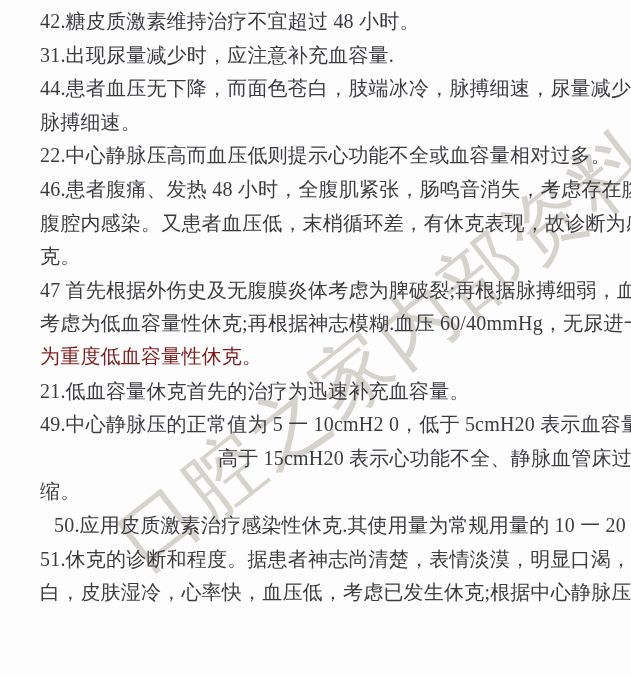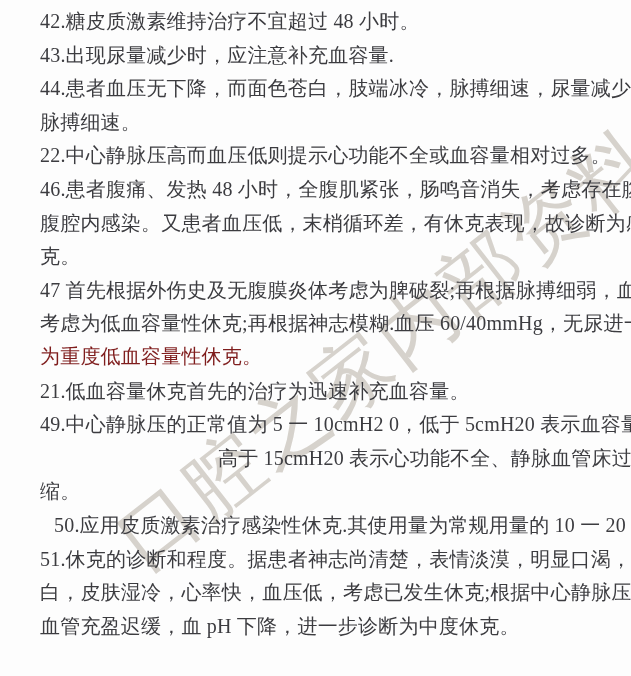--- a/index.html
+++ b/index.html
@@ -51,32 +51,31 @@
   .ind-2 { padding-left: 218px; }
   .ind-3 { padding-left: 198px; }
 </style>
 </head>
 <body>
 
 <div class="page" style="background: rgb(253, 253, 253);">
   <div class="watermark" style="color: rgb(214, 210, 204);">口腔之家内部资料</div>
   <div class="content" id="doc-lines">
       <div class="line" style="color: rgb(60, 60, 64);">42.糖皮质激素维持治疗不宜超过 48 小时。</div>
-      <div class="line" style="color: rgb(60, 60, 64);">43.出现尿量减少时，应注意补充血容量.</div>
+      <div class="line" style="color: rgb(60, 60, 64);">31.出现尿量减少时，应注意补充血容量.</div>
       <div class="line" style="color: rgb(60, 60, 64);">44.患者血压无下降，而面色苍白，肢端冰冷，脉搏细速，尿量减少考虑为</div>
       <div class="line" style="color: rgb(60, 60, 64);">脉搏细速。</div>
       <div class="line" style="color: rgb(60, 60, 64);">22.中心静脉压高而血压低则提示心功能不全或血容量相对过多。</div>
       <div class="line" style="color: rgb(60, 60, 64);">46.患者腹痛、发热 48 小时，全腹肌紧张，肠鸣音消失，考虑存在腹膜炎、</div>
       <div class="line" style="color: rgb(60, 60, 64);">腹腔内感染。又患者血压低，末梢循环差，有休克表现，故诊断为感染性休</div>
       <div class="line" style="color: rgb(60, 60, 64);">克。</div>
       <div class="line" style="color: rgb(60, 60, 64);">47 首先根据外伤史及无腹膜炎体考虑为脾破裂;再根据脉搏细弱，血压下降</div>
       <div class="line" style="color: rgb(60, 60, 64);">考虑为低血容量性休克;再根据神志模糊.血压 60/40mmHg，无尿进一步诊断</div>
       <div class="line" style="color: #7f1d1d; font-family: Liberation Mono, monospace;">为重度低血容量性休克。</div>
       <div class="line" style="color: rgb(60, 60, 64);">21.低血容量休克首先的治疗为迅速补充血容量。</div>
       <div class="line" style="color: rgb(60, 60, 64);">49.中心静脉压的正常值为 5 一 10cmH2 0，低于 5cmH20 表示血容量不足</div>
       <div class="line ind-2" style="color: rgb(60, 60, 64);">高于 15cmH20 表示心功能不全、静脉血管床过度收</div>
       <div class="line" style="color: rgb(60, 60, 64);">缩。</div>
       <div class="line ind-1" style="color: rgb(60, 60, 64);">50.应用皮质激素治疗感染性休克.其使用量为常规用量的 10 一 20 倍。</div>
       <div class="line" style="color: rgb(60, 60, 64);">51.休克的诊断和程度。据患者神志尚清楚，表情淡漠，明显口渴，面色苍</div>
       <div class="line" style="color: rgb(60, 60, 64);">白，皮肤湿冷，心率快，血压低，考虑已发生休克;根据中心静脉压低.毛细</div>
-      <div class="line" style="color: rgb(60, 60, 64);">血管充盈迟缓，血 pH 下降，进一步诊断为中度休克。</div>
     </div>
 </div>
 
 </body></html>

